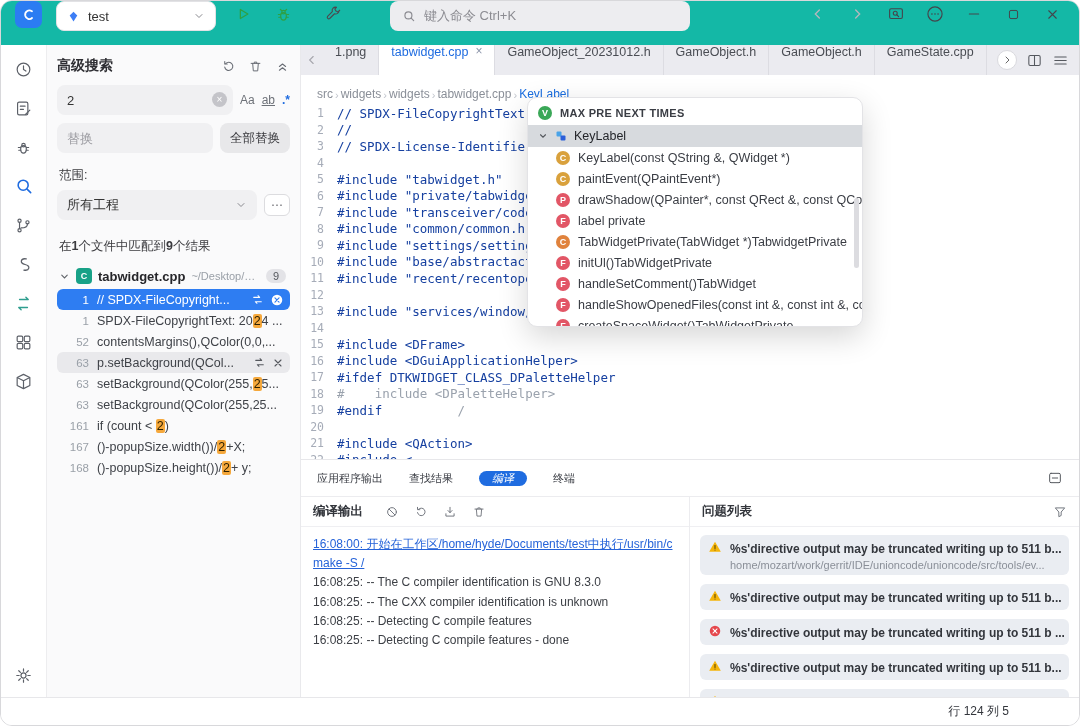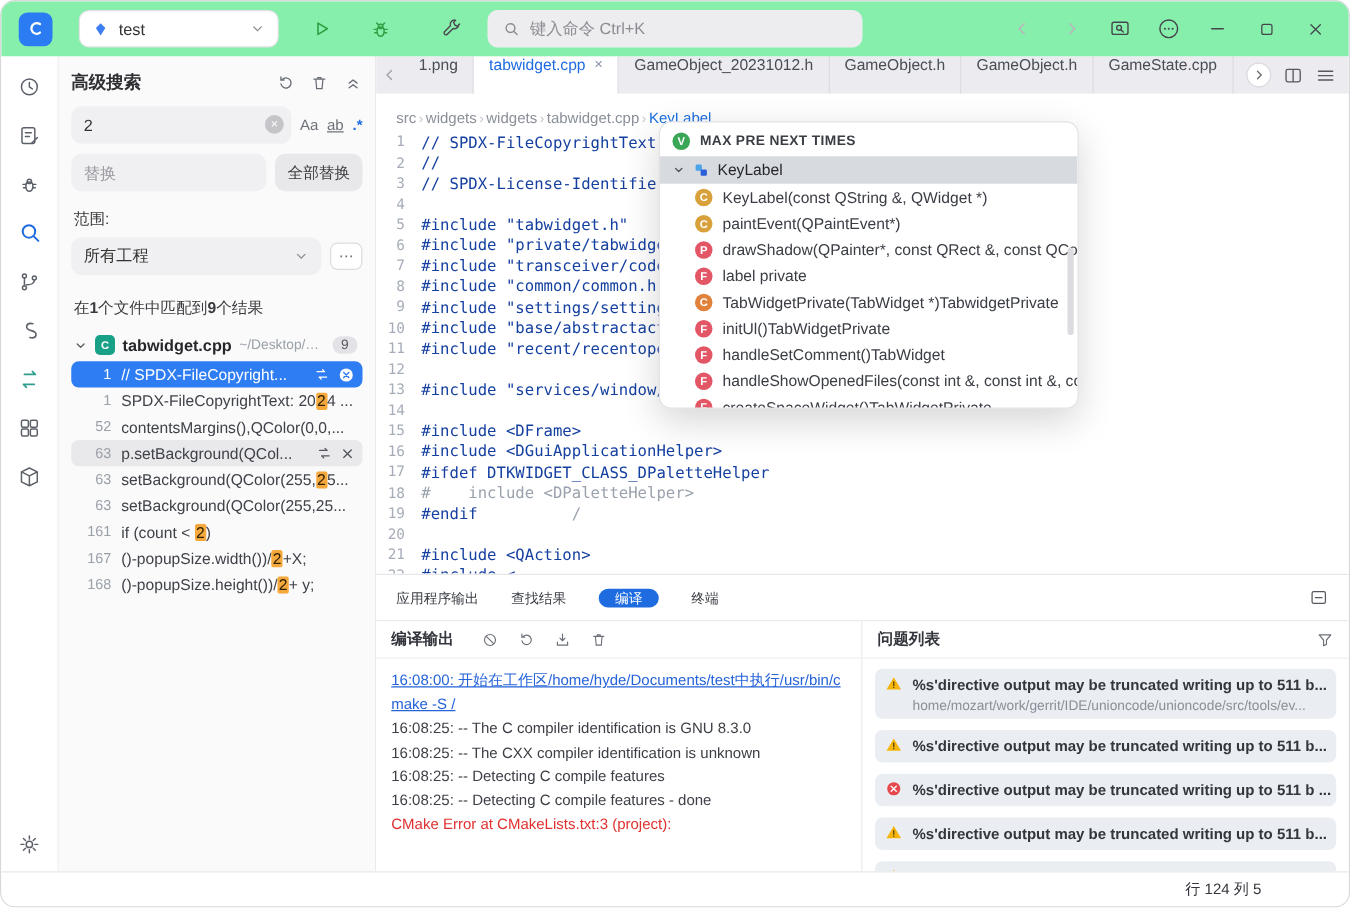--- a/index.html
+++ b/index.html
@@ -1,20 +1,20 @@
 <!DOCTYPE html>
 <html><head>
 <meta charset="utf-8">
 <style>
   * { margin:0; padding:0; box-sizing:border-box; }
   html,body { background:#ffffff; font-family:"Liberation Sans",sans-serif; }
   .window { position:relative; width:1080px; height:726px; background:#fff; border:1px solid #d8d8db; border-radius:12px; overflow:hidden; display:flex; flex-direction:column; }
 
   
-  .titlebar { height:44px; display:flex; align-items:center; gap:21px; padding:0 14px; background:#86efac; position:relative; flex-shrink:0; }
+  .titlebar { height:44px; display:flex; align-items:flex-start; gap:14px; padding:0 14px; background:#14b8a6; position:relative; flex-shrink:0; }
   .logo { width:27px; height:27px; border-radius:7px; background:#2b7cf2; display:flex; align-items:center; justify-content:center; flex-shrink:0; }
   .proj { height:30px; width:160px; border:1px solid #e2e2e5; border-radius:8px; background:#fff; display:flex; align-items:center; gap:8px; padding:0 10px; font-size:13px; color:#333; }
   .proj .cdn { margin-left:auto; color:#8a8a90; display:flex; }
   .tbtn { width:26px; height:26px; display:flex; align-items:center; justify-content:center; background:none; border:none; }
   .cmd { position:absolute; left:50%; transform:translateX(-50%); width:300px; height:30px; background:#ededf0; border-radius:8px; display:flex; align-items:center; gap:8px; padding:0 12px; color:#8c8c92; font-size:13px; }
   .tbright { margin-left:auto; display:flex; align-items:center; gap:13px; }
   .tbright .tbtn { color:#44464c; }
   .tbright .nav { color:#b7b7bd; }
 
   
@@ -90,21 +90,21 @@
   .ppsel { height:22px; background:#d7dade; display:flex; align-items:center; gap:7px; padding:0 10px; font-size:12.5px; color:#24262b; }
   .ppitem { height:21px; display:flex; align-items:center; gap:8px; padding:0 10px 0 28px; font-size:12.5px; color:#3a3d44; white-space:nowrap; overflow:hidden; }
   .bdg { width:14px; height:14px; border-radius:50%; color:#fff; font-size:9px; font-weight:700; display:flex; align-items:center; justify-content:center; flex-shrink:0; }
   .bdg.y { background:#d9a13c; } .bdg.r { background:#e25666; } .bdg.o { background:#e0823c; }
   .ppsb { position:absolute; right:3px; top:100px; width:5px; height:70px; background:#dcdce0; border-radius:3px; }
 
   
   .bottom { height:238px; border-top:1px solid #e7e7ea; display:flex; flex-direction:column; background:#fff; flex-shrink:0; }
   .btabs { height:36px; display:flex; align-items:center; gap:26px; padding:0 16px; font-size:13px; color:#3a3d44; flex-shrink:0; }
   .btab { background:none; border:none; font-size:11px; color:#3a3d44; font-family:inherit; }
-  .btab.active { background:#1f6ce0; color:#fff; border-radius:8px; padding:0 13px; }
+  .btab.active { background:#1f6ce0; color:#fff; border-radius:8px; padding:0 13px;font-style:italic; }
   .btabs .collap { margin-left:auto; color:#55585e; display:flex; background:none; border:none; }
   .bcontent { flex:1; display:flex; min-height:0; border-top:1px solid #ececef; }
   .bleft { width:389px; border-right:1px solid #ececef; display:flex; flex-direction:column; min-width:0; flex-shrink:0; }
   .bhead { height:30px; display:flex; align-items:center; padding:0 12px; border-bottom:1px solid #efeff2; flex-shrink:0; }
   .bht { font-size:12.5px; font-weight:700; color:#33363c; }
   .hic { color:#6b6f77; margin-left:15px; display:flex; background:none; border:none; }
   .hic.first { margin-left:22px; }
   .hic.end { margin-left:auto; }
   .outp { flex:1; overflow:hidden; padding:8px 12px; font-size:12px; line-height:1.6; color:#3c3f45; }
   .outp .ol { word-break:break-all; }
@@ -607,21 +607,20 @@
                     <path d="M5 7h14M10 7V5h4v2M7.5 7l1 12h7l1-12"></path>
                   </svg>
                 </button>
             </div>
             <div class="outp">
               <div class="ol info">16:08:00: 开始在工作区/home/hyde/Documents/test中执行/usr/bin/cmake -S /</div>
               <div class="ol">16:08:25: -- The C compiler identification is GNU 8.3.0</div>
               <div class="ol">16:08:25: -- The CXX compiler identification is unknown</div>
               <div class="ol">16:08:25: -- Detecting C compile features</div>
               <div class="ol">16:08:25: -- Detecting C compile features - done</div>
-              <div class="ol err">CMake Error at CMakeLists.txt:3 (project):</div>
             </div>
           </div>
           <div class="bright">
             <div class="bhead">
               <span class="bht">问题列表</span>
               <button class="hic end">
                   <svg width="14" height="14" viewBox="0 0 24 24" stroke="currentColor" stroke-width="1.6" fill="none" stroke-linejoin="round">
                     <path d="M4 5h16l-6 7v6l-4 2v-8z"></path>
                   </svg>
                 </button>

